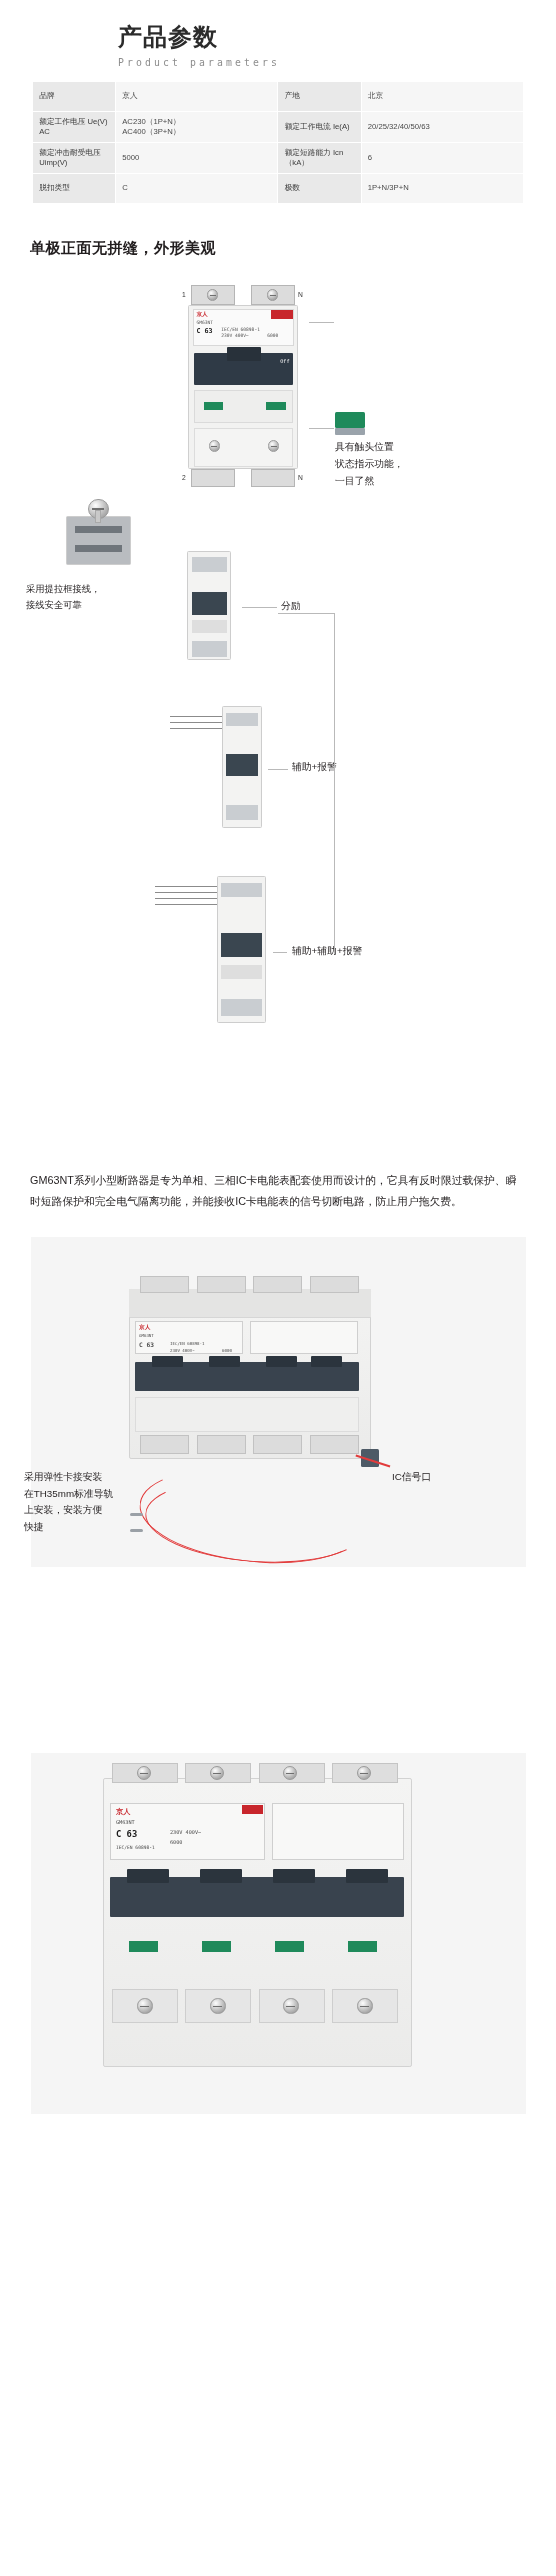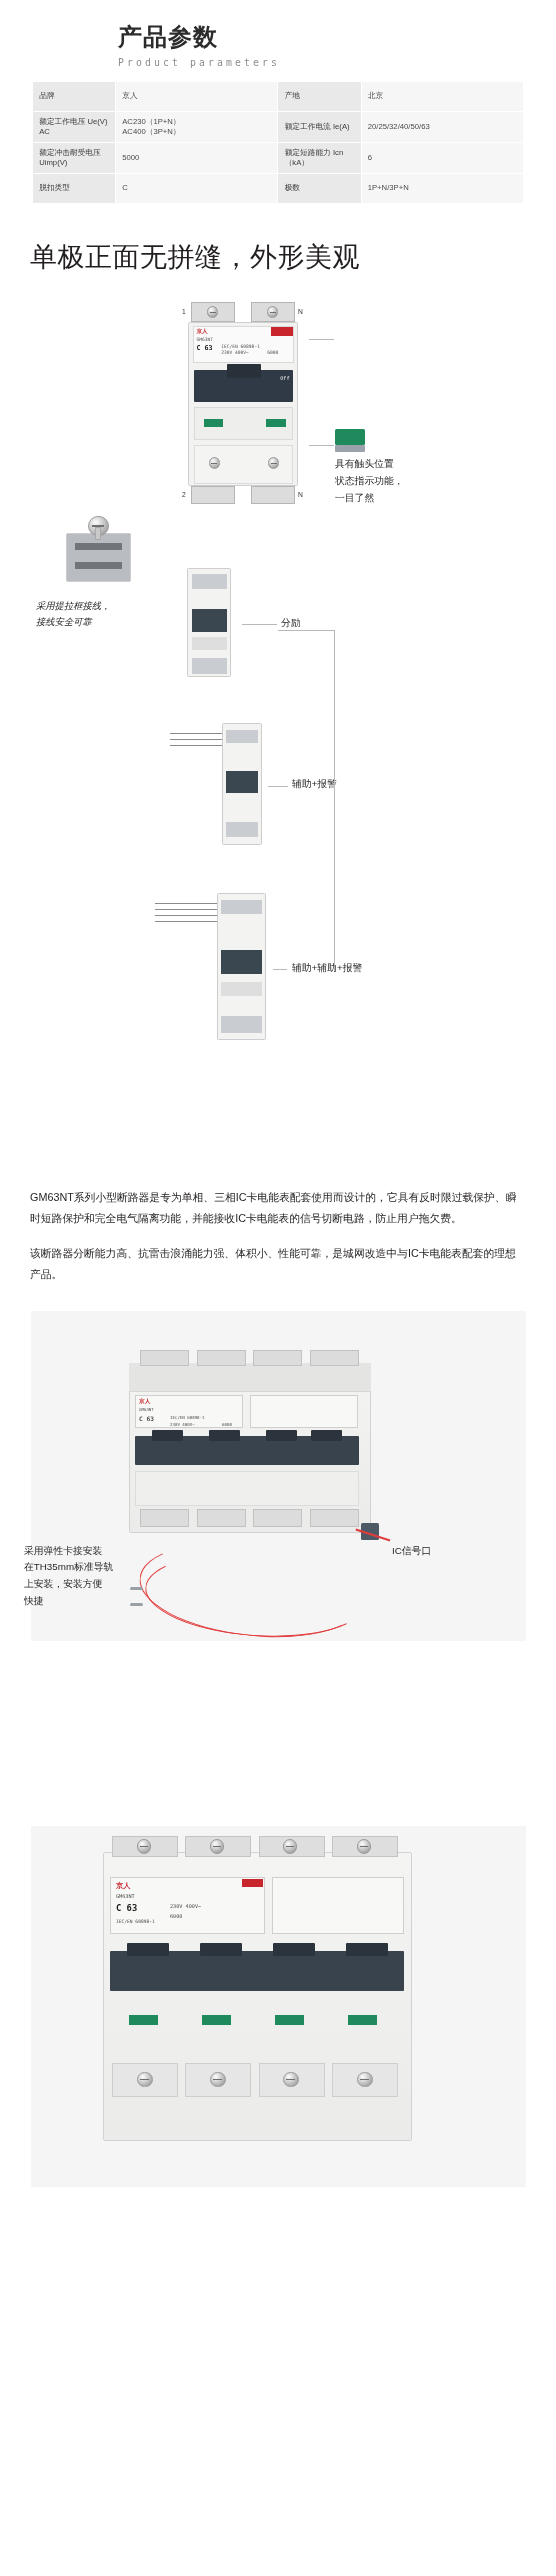--- a/index.html
+++ b/index.html
@@ -61,22 +61,22 @@
   td.val {
     background: #f6f6f6;
     color: #4a4a4a;
     width: 133px;
     font-size: 7.7px;
   }
   .single-row td.val { width: auto; }
 
   
   .sec-head {
-    font-size: 27px;
-    font-weight: normal;
+    font-size: 15px;
+    font-weight: bold;
     color: #231f20;
     padding: 35px 16px 0 30px;
     letter-spacing: 0.5px;
   }
 
   
   .fig1 {
     position: relative;
     height: 891px;
     margin-top: 15.5px;
@@ -348,21 +348,21 @@
 一目了然</div>
 
     <div class="acc" style="left:57px; top:222px; width:93px; height:82px;">
       <div class="acc-shell" style="position:absolute; left:9.3px; top:20.6px; width:65px; height:49px; background:#b9bcc0;">
         <div class="acc-dark" style="left:8.2px; top:9.3px; width:47px; height:7.2px; background:#6f757b;"></div>
         <div class="acc-dark" style="left:8.2px; top:28px; width:47px; height:7.2px; background:#6f757b;"></div>
       </div>
       <div class="screw" style="left:31px; top:3.1px; width:20.6px; height:20.6px;"></div>
       <div style="position:absolute; left:38px; top:14.4px; width:6.2px; height:13.4px; background:#c9c9c9; border:0.5px solid #a9a9a9;"></div>
     </div>
-    <div class="callout small" style="left:36px; top:309px; width:118px; white-space:pre-line;font-style:italic;">采用提拉框接线，
+    <div class="callout small" style="left:26px; top:309px; width:118px; white-space:pre-line;">采用提拉框接线，
 接线安全可靠</div>
 
     <div class="acc" style="left:180px; top:278px; width:62px; height:111px;">
       <div class="acc-shell" style="position:absolute; left:7.2px; top:0; width:44px; height:109px;">
         <div class="acc-grey" style="left:4.1px; top:4.1px; width:35px; height:15.5px;"></div>
         <div class="acc-dark" style="left:4.1px; top:40px; width:35px; height:23px;"></div>
         <div class="acc-grey" style="left:4.1px; top:68px; width:35px; height:12.4px; background:#dedede;"></div>
         <div class="acc-grey" style="left:4.1px; top:89px; width:35px; height:15.5px;"></div>
       </div>
     </div>
@@ -400,21 +400,20 @@
     </div>
     <div class="hline" style="left:273px; top:679px; width:14.4px;"></div>
     <div class="callout" style="left:292px; top:670px;">辅助+辅助+报警</div>
 
     <div class="vline" style="left:334px; top:340px; height:341px;"></div>
     <div class="hline" style="left:278px; top:340px; width:57px;"></div>
   </div>
 
   <div class="para">
     <p>GM63NT系列小型断路器是专为单相、三相IC卡电能表配套使用而设计的，它具有反时限过载保护、瞬时短路保护和完全电气隔离功能，并能接收IC卡电能表的信号切断电路，防止用户拖欠费。</p>
-    <p>该断路器分断能力高、抗雷击浪涌能力强、体积小、性能可靠，是城网改造中与IC卡电能表配套的理想产品。</p>
   </div>
 
   <div class="photo1">
     <div class="photo-bg" style="left:31px; top:10.3px; width:495px; height:330px; background:#f5f5f5;"></div>
 
     <div class="p4-body" style="left:129px; top:62px; width:242px; height:170px;"></div>
     <div class="p4-topband" style="left:129px; top:62px; width:242px; height:29px;"></div>
 
     <div style="position:absolute; left:140px; top:49px; width:49px; height:16.5px; background:#dcdcdc; border:0.5px solid #c2c2c2;"></div>
     <div style="position:absolute; left:197px; top:49px; width:49px; height:16.5px; background:#dcdcdc; border:0.5px solid #c2c2c2;"></div>

